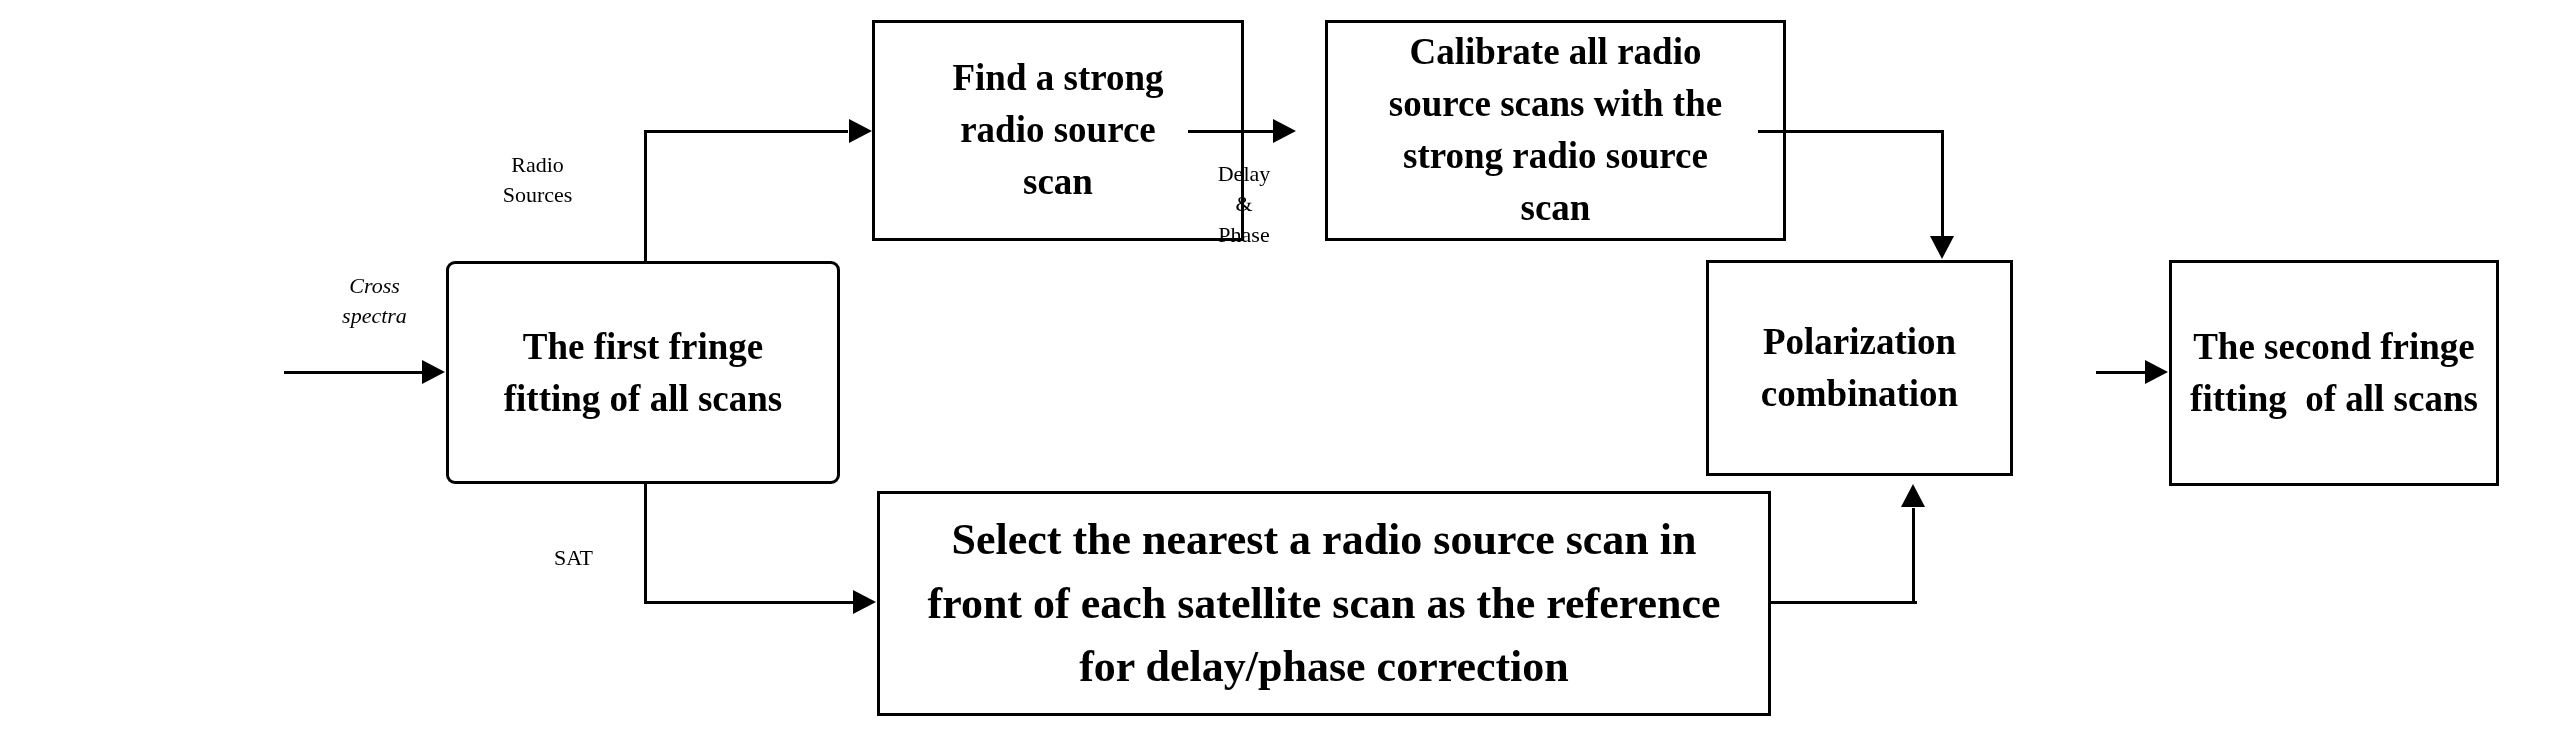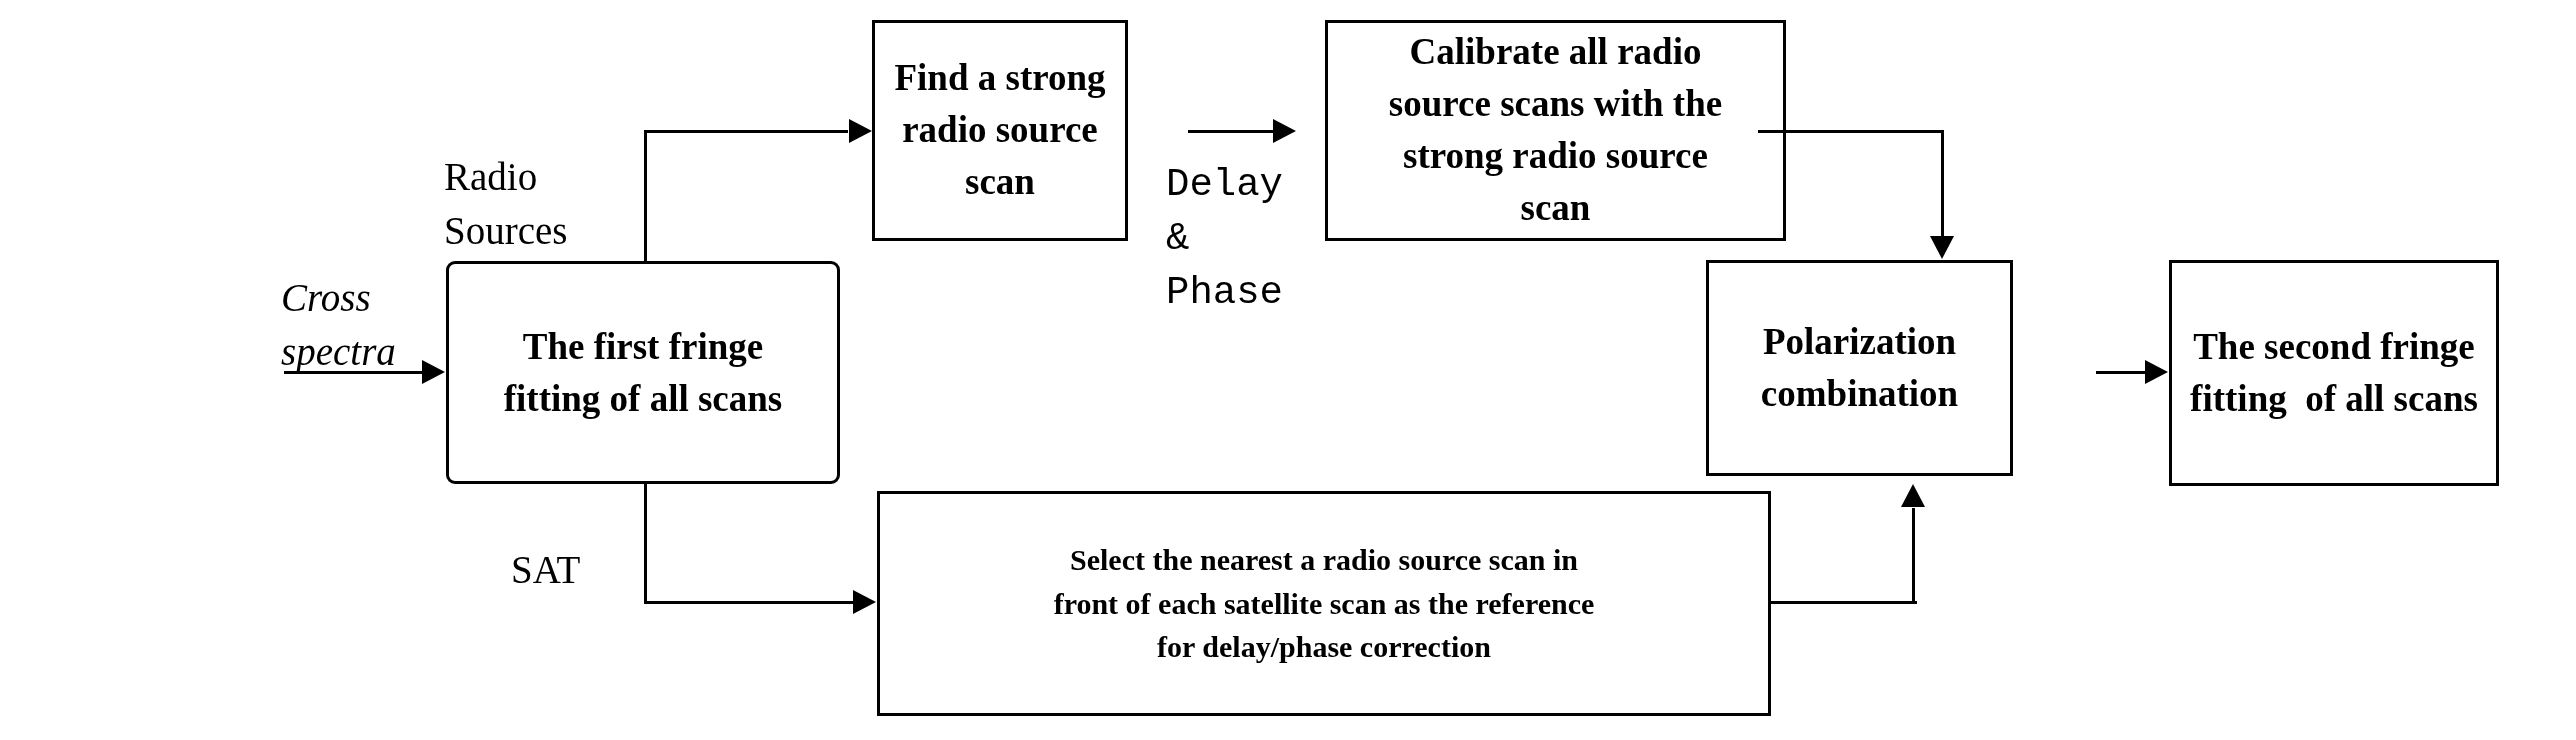--- a/index.html
+++ b/index.html
@@ -26,28 +26,28 @@
     justify-content: center;
   }
   .box-label {
     font-weight: bold;
     font-size: 37px;
     line-height: 1.4;
     text-align: center;
     white-space: pre;
   }
   .box-label.condensed {
-    font-size: 30px;
+    font-size: 44px;
     line-height: 1.45;
   }
   .edge-label {
     position: absolute;
-    font-size: 39px;
+    font-size: 22px;
     line-height: 1.38;
-    text-align: left;
+    text-align: center;
     white-space: pre;
   }
   .hline, .vline {
     position: absolute;
     background: #000000;
   }
   .arr {
     position: absolute;
     width: 0;
     height: 0;
@@ -64,21 +64,21 @@
   }
   .arr-u {
     border-left: 12.5px solid transparent;
     border-right: 12.5px solid transparent;
     border-bottom: 23.4px solid #000000;
   }
 
   
   #box-read-swin          { left: 19.5px;   top: 257px; width: 264px;  height: 229px; }
   #box-first-fringe       { left: 446px;  top: 261px; width: 394px;  height: 223px; border-radius: 9px; }
-  #box-find-strong        { left: 872px; top: 19.5px;  width: 256px;  height: 221px; }
+  #box-find-strong        { left: 872px; top: 19.5px;  width: 372px;  height: 221px; }
   #box-calibrate          { left: 1297px; top: 19.5px;  width: 461px;  height: 221px; margin-left: 28px; }
   #box-select-nearest     { left: 877px; top: 491px; width: 894px; height: 225px; }
   #box-polarization       { left: 1706px; top: 260px; width: 307px;  height: 216px; }
   #box-second-fringe      { left: 2169px; top: 260px; width: 330px;  height: 226px; }
 
   
   #a1-line   { left: 284px;  top: 371px; width: 138px; height: 3.1px; }
   #a1-head   { left: 422px;  top: 360px; }
   #a2-vert   { left: 644px;  top: 130px; width: 3.1px;   height: 132px; }
   #a2-horiz  { left: 644px;  top: 130px; width: 204px; height: 3.1px; }
@@ -93,21 +93,21 @@
   #a5-head   { left: 853px; top: 590px; }
   #a6-horiz  { left: 1771px; top: 601px; width: 146px; height: 3.1px; }
   #a6-vert   { left: 1912px; top: 508px; width: 3.1px;   height: 96px; }
   #a6-head   { left: 1901px; top: 484px; }
   #a7-line   { left: 2096px; top: 371px; width: 49px;  height: 3.1px; }
   #a7-head   { left: 2145px; top: 360px; }
 
   
   #lbl-cross-spectra { left: 281px;  top: 271px; width: 187px; font-style: italic; }
   #lbl-radio-sources { left: 444px;  top: 150px; width: 187px; }
-  #lbl-delay-phase   { left: 1166px; top: 159px; width: 156px; font-family: Liberation Mono, monospace; }
+  #lbl-delay-phase   { left: 1166px; top: 159px; width: 156px; }
   #lbl-sat           { left: 511px;  top: 543px; width: 125px; }
 </style>
 </head>
 <body>
 
 <div class="canvas">
 
 
   <div class="box" id="box-first-fringe">
     <span class="box-label">The first fringe

